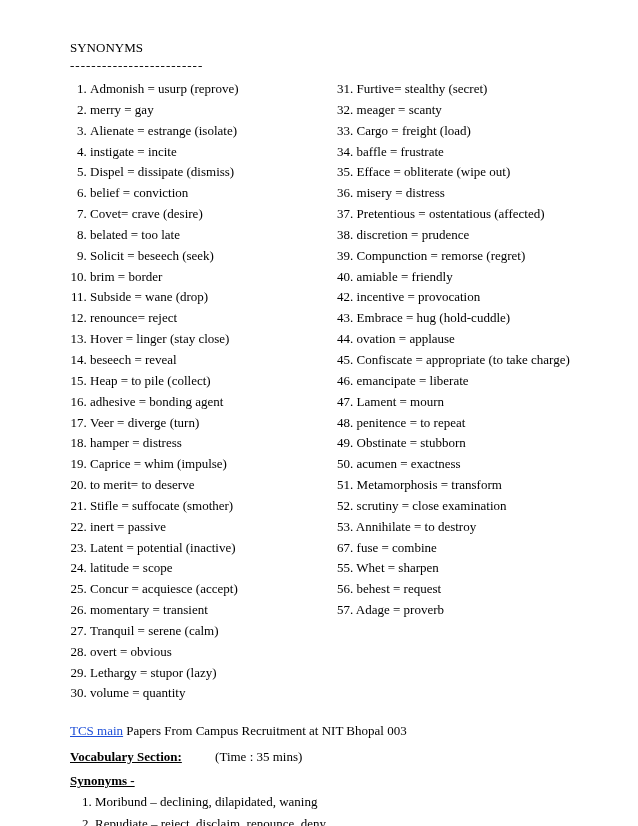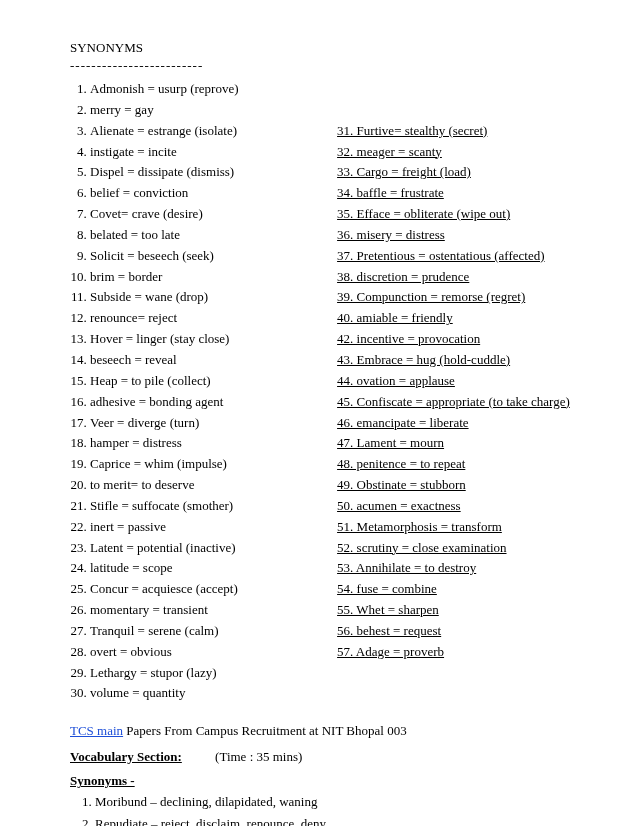--- a/index.html
+++ b/index.html
@@ -19,30 +19,28 @@
     }
     .divider {
       font-size: 13px;
       margin-bottom: 6px;
       letter-spacing: 1px;
     }
     .two-col {
       display: flex;
       gap: 16px;
       margin-bottom: 10px;
-      align-items: center;
     }
     .col-left {
       width: 50%;
       padding-right: 10px;
     }
     .col-right {
       width: 50%;
       padding-left: 5px;
-      text-decoration: underline;
     }
     ol.synonym-list {
       padding-left: 20px;
       margin: 0;
     }
     ol.synonym-list li {
       margin-bottom: 2px;
       line-height: 1.45;
       font-size: 13px;
     }
@@ -157,21 +155,21 @@
           <li>44. ovation = applause</li>
           <li>45. Confiscate = appropriate (to take charge)</li>
           <li>46. emancipate = liberate</li>
           <li>47. Lament = mourn</li>
           <li>48. penitence = to repeat</li>
           <li>49. Obstinate = stubborn</li>
           <li>50. acumen = exactness</li>
           <li>51. Metamorphosis = transform</li>
           <li>52. scrutiny = close examination</li>
           <li>53. Annihilate = to destroy</li>
-          <li>54. fuse = combine</li>
+          <li>67. fuse = combine</li>
           <li>55. Whet = sharpen</li>
           <li>56. behest = request</li>
           <li>57. Adage = proverb</li>
         </ul>
     </div>
   </div>
 </div>
 
 <div class="section2">
   <div class="tcs-link">

